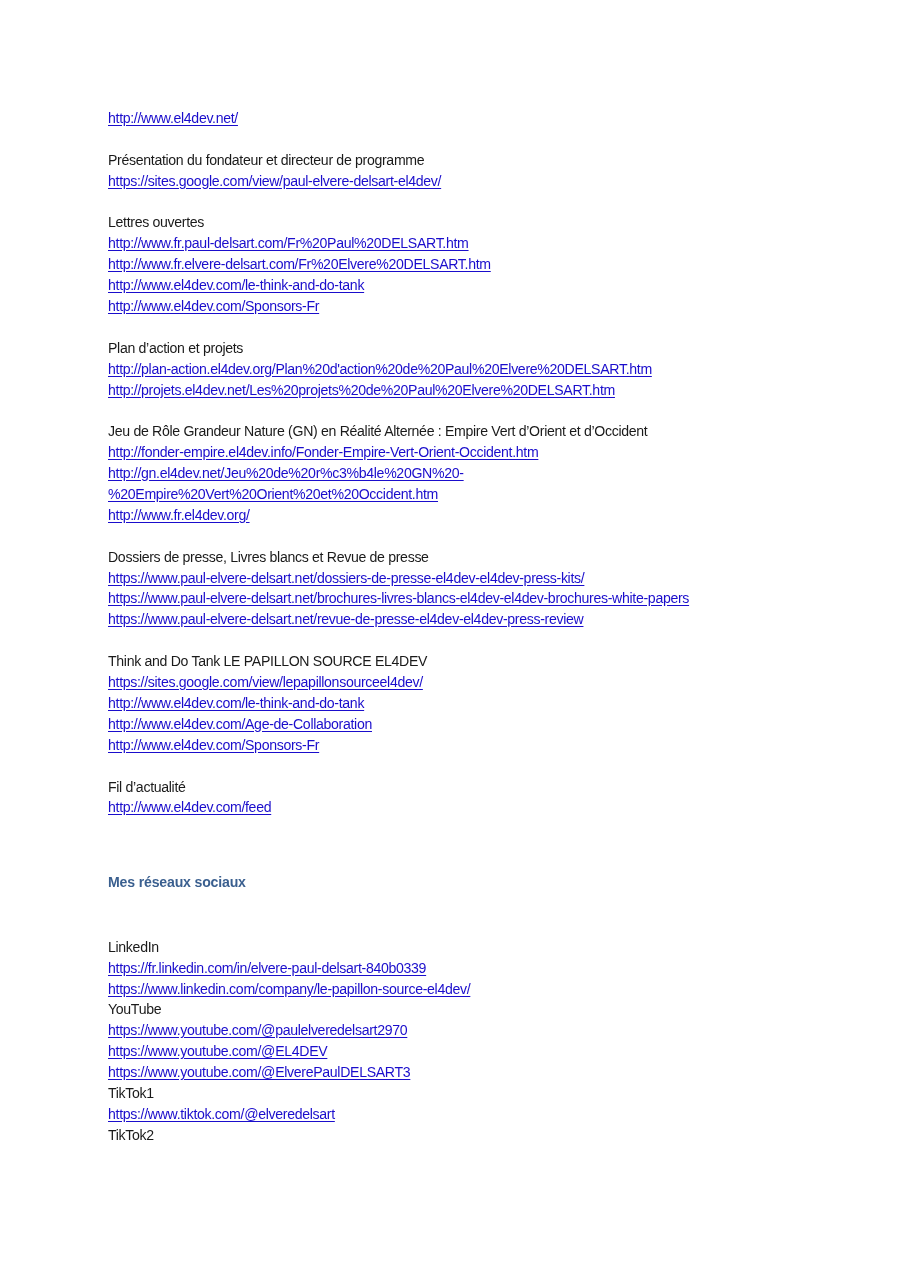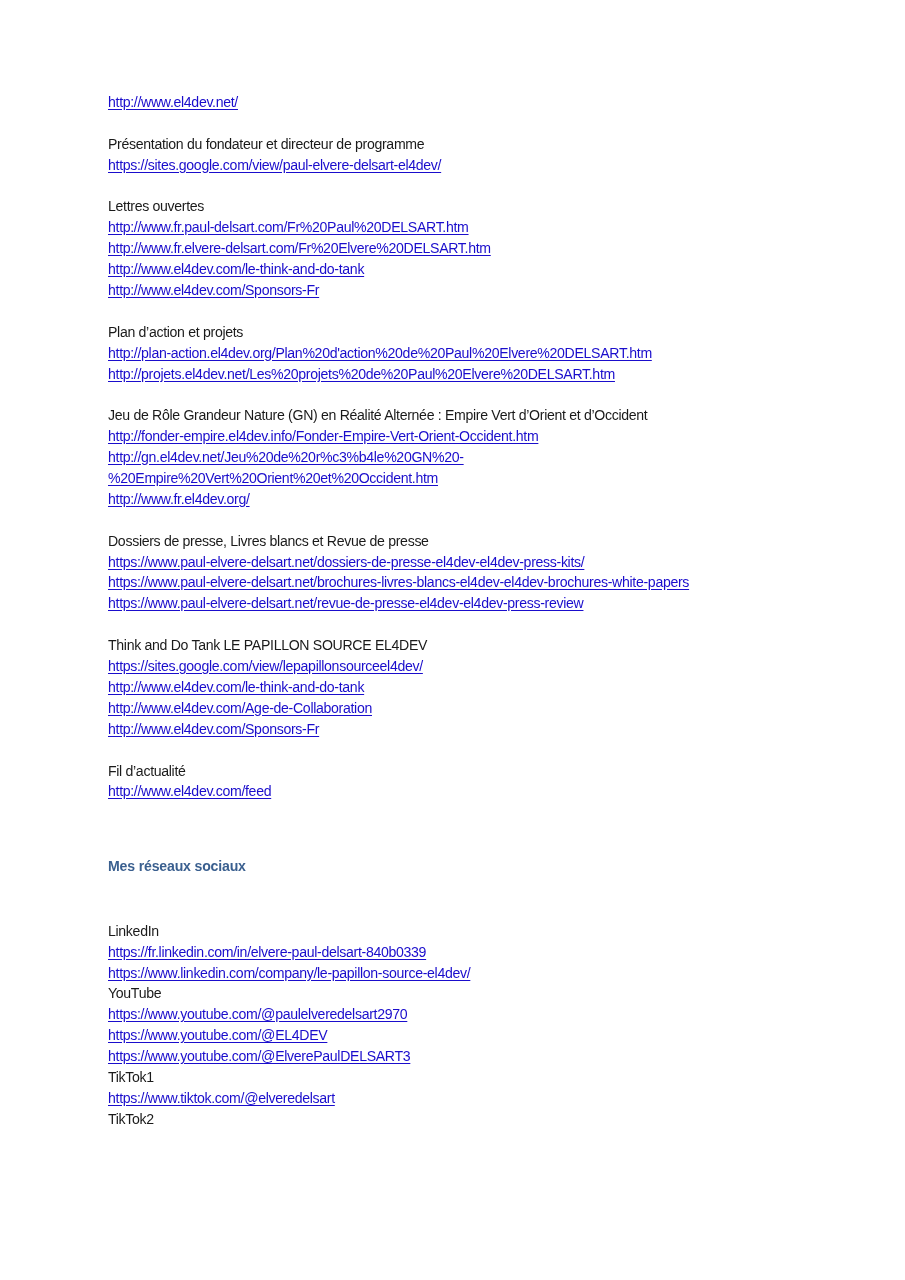--- a/index.html
+++ b/index.html
@@ -1,18 +1,18 @@
 <!DOCTYPE html>
 <html><head>
   <meta charset="utf-8">
   <style>
     html, body { margin: 0; padding: 0; background: #ffffff; }
     body { width: 905px; height: 1280px; position: relative; overflow: hidden;
            font-family: "Liberation Sans", sans-serif; }
-    .page { position: absolute; left: 108px; top: 92px; width: 700px; }
+    .page { position: absolute; left: 108px; top: 108px; width: 700px; }
     .line { font-size: 15.2px; line-height: 20.9px; height: 20.9px; white-space: nowrap;
             letter-spacing: -0.35px; transform: scaleX(0.93); transform-origin: left center; }
     .text { color: #1a1a1a; }
     a.link { color: #1a0dcc; text-decoration: underline; text-underline-offset: 2px; }
     .gap { height: 20.9px; }
     .heading { color: #3a5f8f; font-weight: bold; font-size: 15.2px; line-height: 20.9px;
                height: 20.9px; letter-spacing: -0.2px; transform: scaleX(0.93); transform-origin: left center; }
   </style>
 </head>
 <body>

